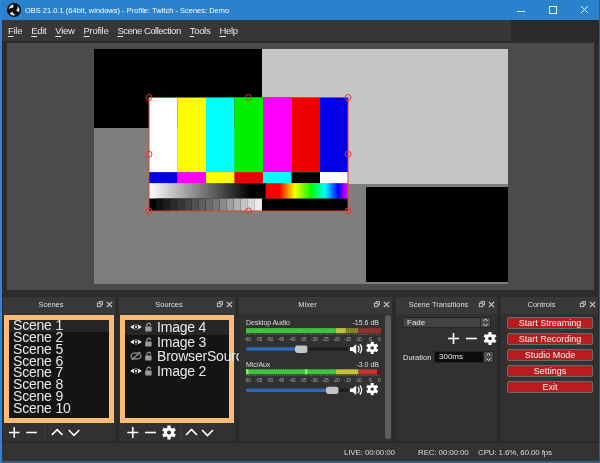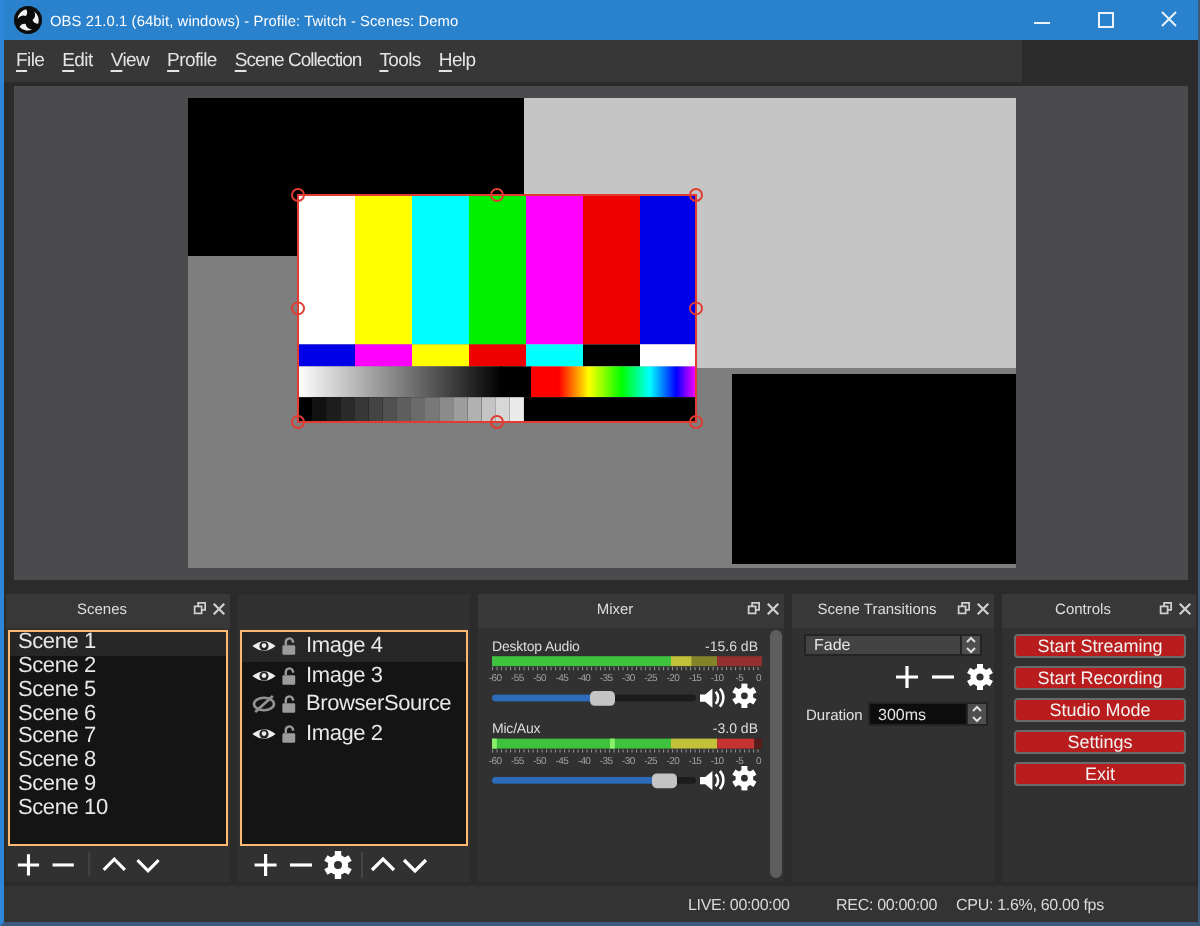--- a/index.html
+++ b/index.html
@@ -29,36 +29,36 @@
   .dockhead { position:absolute; left:0; top:0; right:0; height:17px; background:#383838;
               color:#dedede; font-size:7.5px; text-align:center; line-height:16px; padding-right:16px; }
 
   #dockScenes { left:3px; width:112px; }
   #dockSources { left:119px; width:116px; }
   #dockMixer { left:239px; width:153px; }
   #dockTrans { left:396px; width:101px; }
   #dockControls { left:501px; width:97px; }
 
   .list { position:absolute; left:1px; right:1px; top:18px; background:#141414;
-          border:1px solid #fdba74; color:#e8e8e8; font-size:11px; letter-spacing:-0.2px; }
+          border:5px solid #fdba74; color:#e8e8e8; font-size:14px; letter-spacing:-0.2px; }
   .scrow { height:11.85px; line-height:11.85px; padding-left:4px; }
   .selrow { background:#262626; }
   .srcrow { height:14.5px; display:flex; align-items:center; }
 
   .toolbar { position:absolute; left:0; right:0; bottom:0; height:18px; background:#313131;
              display:flex; align-items:center; color:#fff; }
 
   
   #statusbar { left:1px; top:443px; width:598px; height:19px; background:#333;
                color:#d8d8d8; font-size:8px; letter-spacing:-0.15px; }
   #statusbar span { position:absolute; top:5px; }
 
   .hbtns { position:absolute; right:2px; top:4px; display:flex; gap:3px; }
   .combo, .spinbox { background:#434343; border:1px solid #242424; color:#e6e6e6;
-                     font-size:8px; display:flex; align-items:flex-end; }
+                     font-size:8px; display:flex; align-items:flex-start; }
   .spinbox { background:#0d0d0d; }
   .spin { position:absolute; right:0; top:0; bottom:0; width:10px; background:#4e4e4e;
           border-left:1px solid #242424; display:flex; align-items:center; justify-content:center; }
   .ctrlbtn { position:absolute; left:6px; width:86px; height:12px; background:#b91c1c;
              border:1px solid #6b6b6b; border-radius:2px; color:#f2f2f2; font-size:9px;
              text-align:center; line-height:11px; }
   .icn { display:inline-block; margin:0 0 0 5px; line-height:0; }
   .icn2 { display:inline-block; margin:0 4px 0 2px; line-height:0; }
 
   #borders { left:0; top:0; width:600px; height:463px; border-left:2px solid #2e86d8;
@@ -205,20 +205,29 @@
           <path d="M20 7.5 H31"></path>
           <path d="M46.5 10 L52 4.5 L57.5 10"></path>
           <path d="M64 5 L69.5 10.5 L75 5"></path>
         </g>
         <line x1="39" y1="1" x2="39" y2="13" stroke="#454545"></line>
       </svg>
     </div>
   </div>
 
   <div class="abs dock" id="dockSources">
+    <div class="dockhead">Sources<span class="hbtns">
+        <svg width="7" height="7" viewBox="0 0 8 8">
+          <rect x="1.5" y="2.5" width="4" height="4" fill="none" stroke="#cfcfcf"></rect>
+          <path d="M3.5 2.5 V0.5 H7.5 V4.5 H5.5" fill="none" stroke="#cfcfcf"></path>
+        </svg>
+        <svg width="7" height="7" viewBox="0 0 8 8">
+          <path d="M1 1 L7 7 M7 1 L1 7" stroke="#cfcfcf" stroke-width="1.3"></path>
+        </svg>
+      </span></div>
     <div class="list" style="bottom:18px;">
       <div class="srcrow selrow"><span class="icn"><svg width="12" height="10" viewBox="0 0 12 10">
             <path d="M0.2 5 Q6 0.2 11.8 5 Q6 9.8 0.2 5 Z" fill="#ededed"></path>
             <circle cx="6" cy="5" r="2.3" fill="#242424"></circle>
             <circle cx="6" cy="4.8" r="1.15" fill="#ededed"></circle>
           </svg></span><span class="icn2"><svg width="9" height="10" viewBox="0 0 9 10">
             <path d="M2.9 4.6 V3.0 A1.8 1.8 0 0 1 6.3 2.2 L6.7 3.3" fill="none" stroke="#9b9b9b" stroke-width="1.2"></path>
             <rect x="1.2" y="4.6" width="6.4" height="4.8" rx="0.6" fill="#9b9b9b"></rect>
           </svg></span>Image 4</div>
       <div class="srcrow"><span class="icn"><svg width="12" height="10" viewBox="0 0 12 10">

